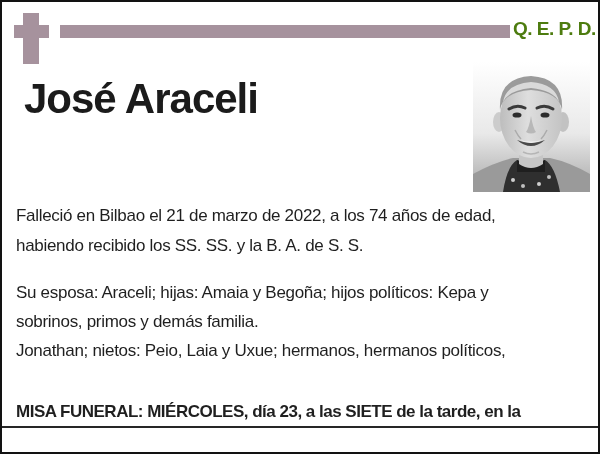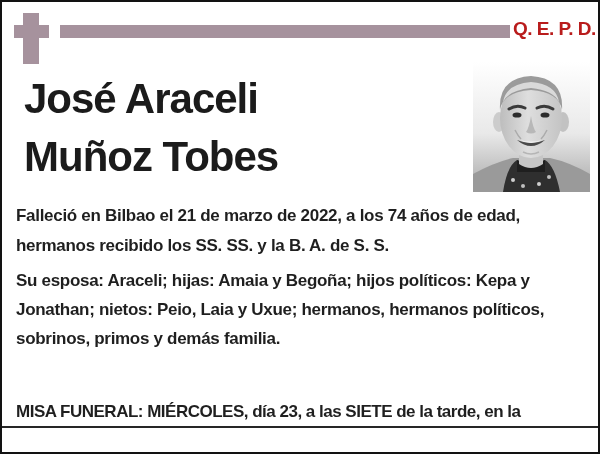--- a/index.html
+++ b/index.html
@@ -30,48 +30,47 @@
     left: 22px; top: 68px;
     font-size: 42px; line-height: 58px; font-weight: bold;
     color: #1b1b1b; letter-spacing: -1px; white-space: nowrap;
   }
 
   
   .photo { left: 471px; top: 60px; width: 117px; height: 130px; }
   .photo svg { display: block; }
 
   
-  .para { left: 14px; color: #1f1f1f; white-space: nowrap; letter-spacing: -0.3px; font-weight: bold; }
+  .para { left: 14px; color: #1f1f1f; white-space: nowrap; letter-spacing: -0.3px; }
   .p1 { top: 199px; font-size: 17px; line-height: 30px; }
-  .p2 { top: 264px; font-size: 17px; line-height: 29px; }
+  .p2 { top: 276px; font-size: 17px; line-height: 29px; }
   .p3 { top: 359px; font-size: 17px; line-height: 29px; font-weight: bold; letter-spacing: -0.5px; margin-top: 36px; }
 
   
   .divider { left: 0; top: 424px; width: 596px; height: 2px; background: #262626; }
   .footer  {
     left: 13px; top: 431px;
     font-size: 14px; line-height: 20px; color: #181818;
     letter-spacing: -0.2px; white-space: nowrap;
   }
 </style>
 </head>
 <body>
 
 <div class="card">
 
   <div class="abs cross">
     <div class="v accent-bg" style="background: rgb(166, 146, 157);"></div>
     <div class="h accent-bg" style="background: rgb(166, 146, 157);"></div>
   </div>
   <div class="abs hbar accent-bg" style="background: rgb(166, 146, 157);"></div>
-  <div class="abs qepd accent-fg" style="color: #b91c1c; text-align: right;">Q. E. P. D.</div>
+  <div class="abs qepd accent-fg" style="color: #4d7c0f; text-align: right;">Q. E. P. D.</div>
 
   <div class="abs name">
     <div>José Araceli</div>
-    <div>Muñoz Tobes</div>
   </div>
 
   <div class="abs photo">
     <svg width="117" height="130" viewBox="0 0 117 130" xmlns="http://www.w3.org/2000/svg">
       <defs>
         <linearGradient id="bgG" x1="0" y1="0" x2="0" y2="1">
           <stop offset="0" stop-color="#ffffff"></stop>
           <stop offset="0.55" stop-color="#e9e9e9"></stop>
           <stop offset="1" stop-color="#a8a8a8"></stop>
         </linearGradient>
@@ -114,27 +113,27 @@
       <path d="M47,78 Q58,84 69,78 Q58,81 47,78 Z" fill="#efefef"></path>
 
       <path d="M42,68 Q45,74 48,77" stroke="#ababab" stroke-width="1.5" fill="none"></path>
       <path d="M74,68 Q71,74 68,77" stroke="#ababab" stroke-width="1.5" fill="none"></path>
       <path d="M50,90 Q58,94 66,90" stroke="#b5b5b5" stroke-width="1.5" fill="none"></path>
     </svg>
   </div>
 
   <div class="abs para p1">
     <div>Falleció en Bilbao el 21 de marzo de 2022, a los 74 años de edad,</div>
-    <div>hermanos recibido los SS. SS. y la B. A. de S. S.</div>
+    <div>habiendo recibido los SS. SS. y la B. A. de S. S.</div>
   </div>
 
   <div class="abs para p2">
     <div>Su esposa: Araceli; hijas: Amaia y Begoña; hijos políticos: Kepa y</div>
+    <div>sobrinos, primos y demás familia.</div>
     <div>Jonathan; nietos: Peio, Laia y Uxue; hermanos, hermanos políticos,</div>
-    <div>sobrinos, primos y demás familia.</div>
   </div>
 
   <div class="abs para p3">
     <div>MISA FUNERAL: MIÉRCOLES, día 23, a las SIETE de la tarde, en la</div>
   </div>
 
   <div class="abs divider"></div>
 
 </div>
 

